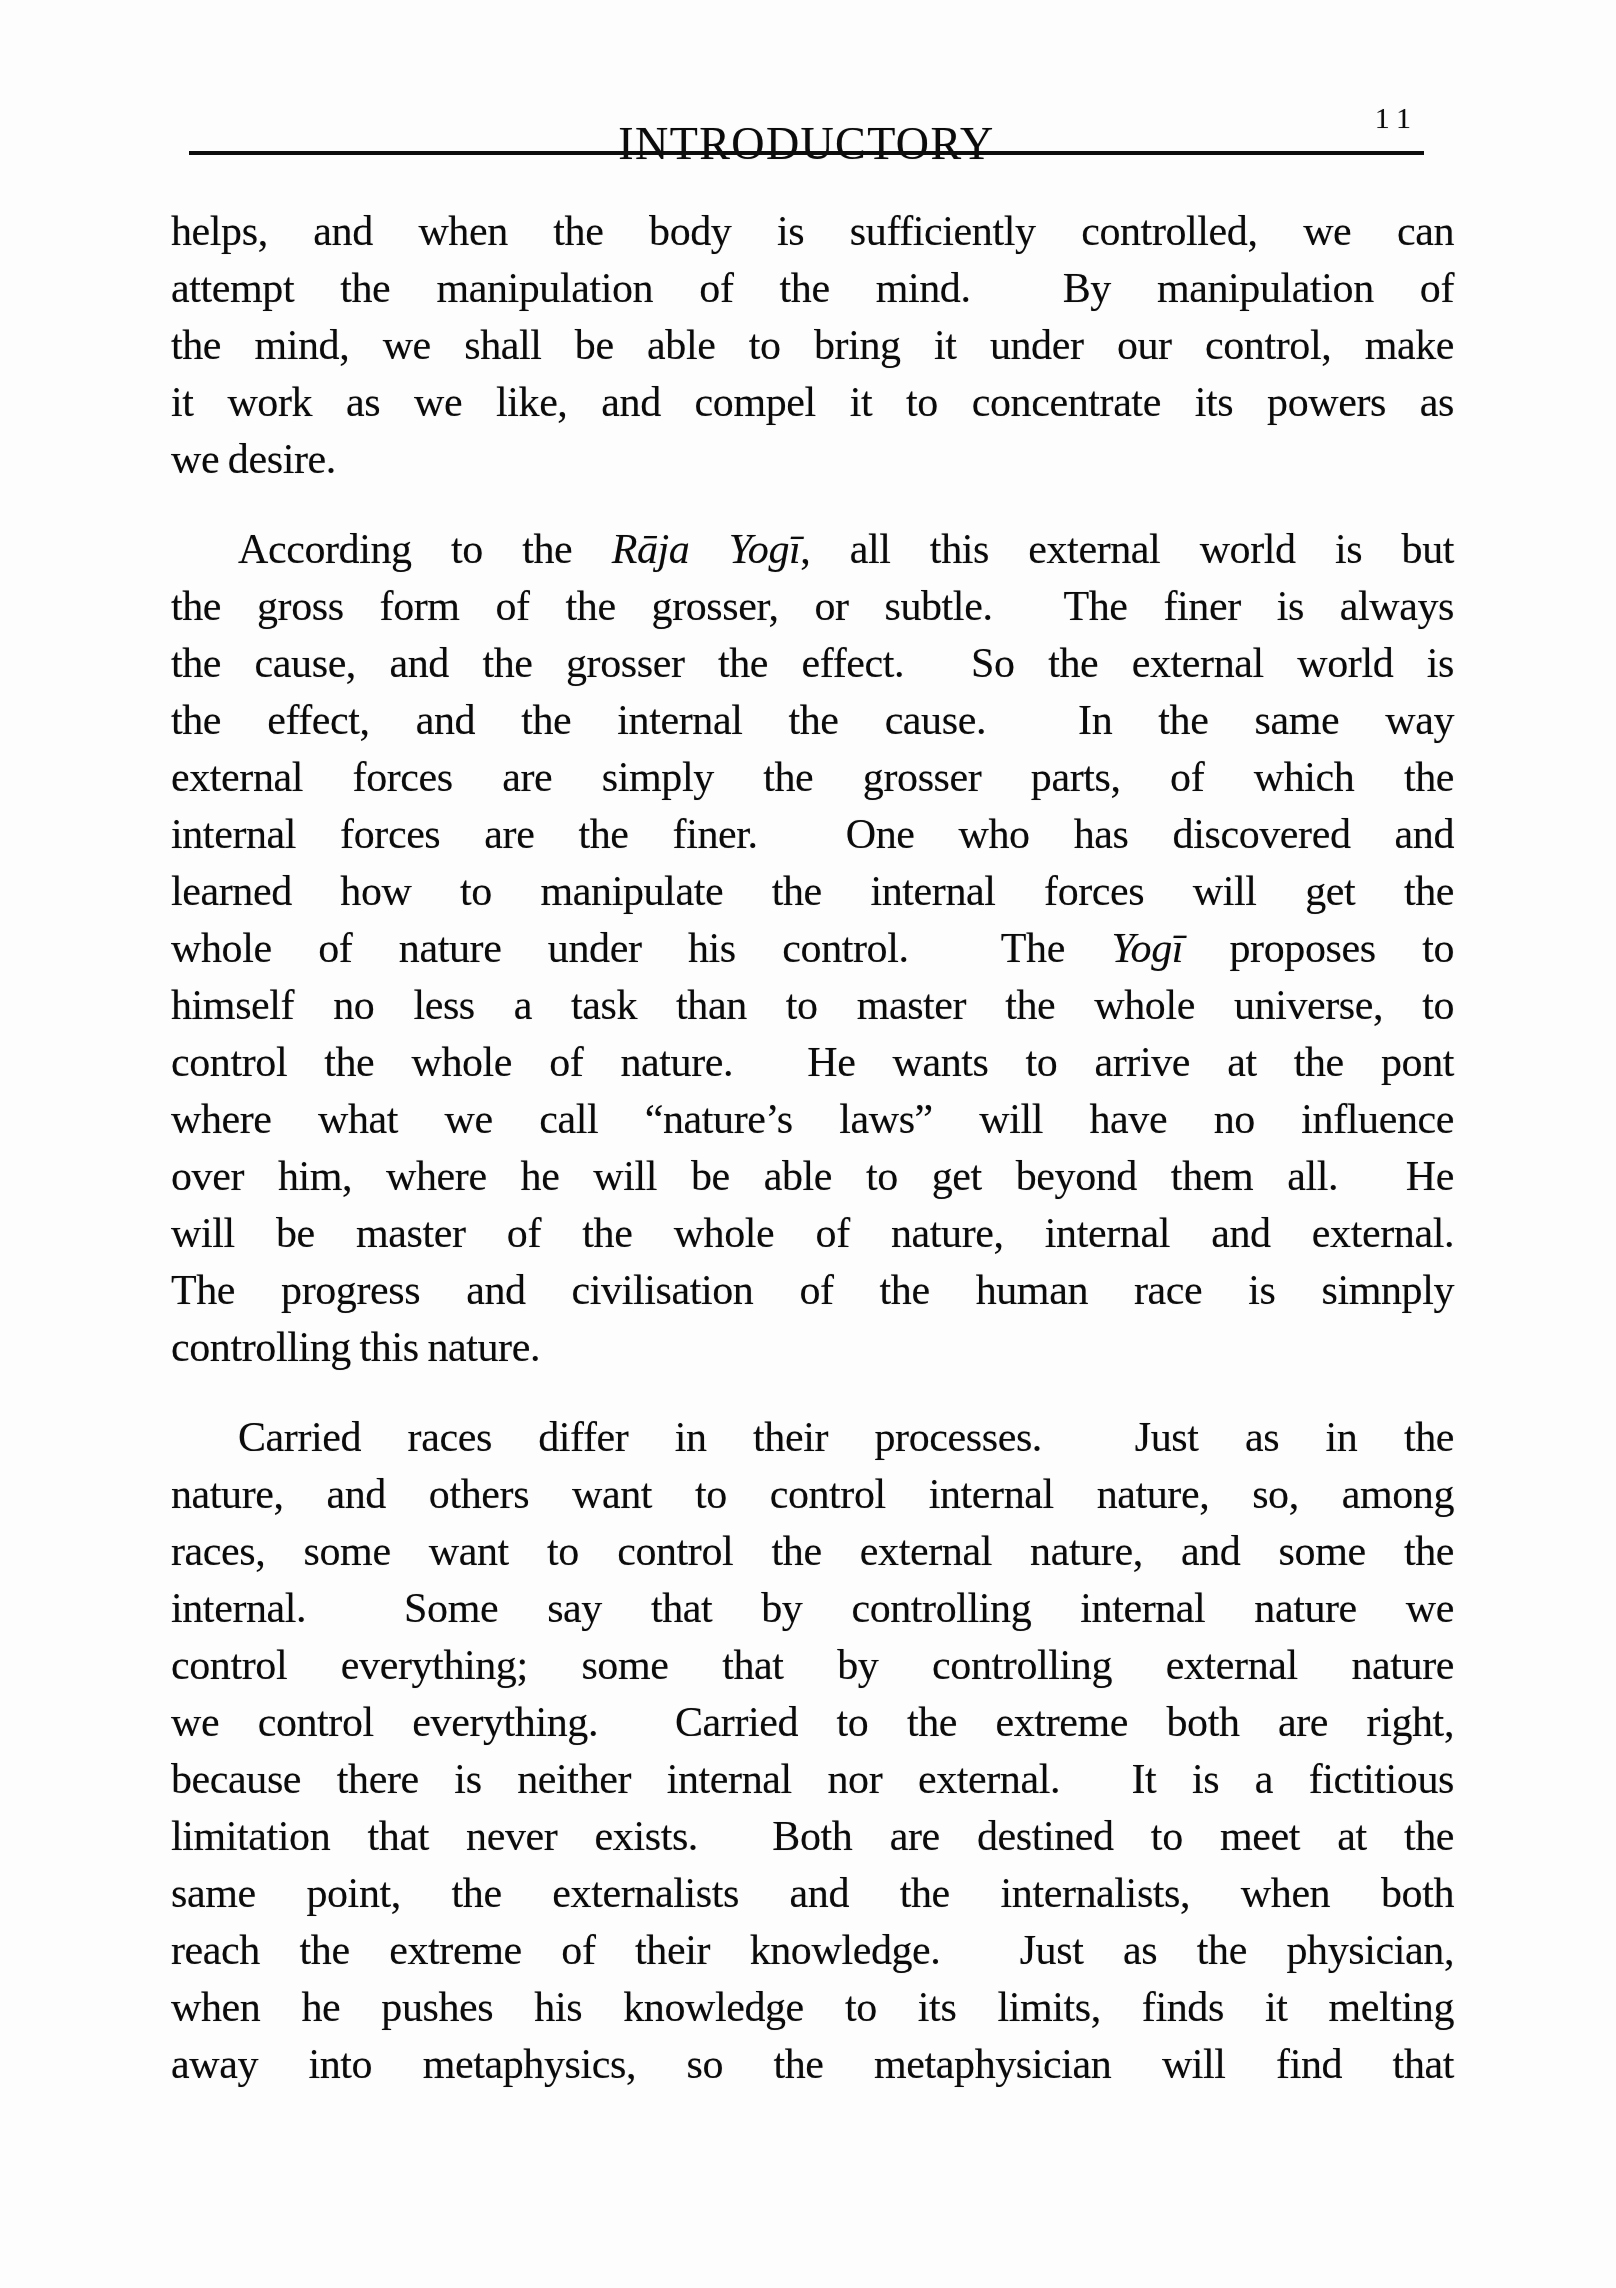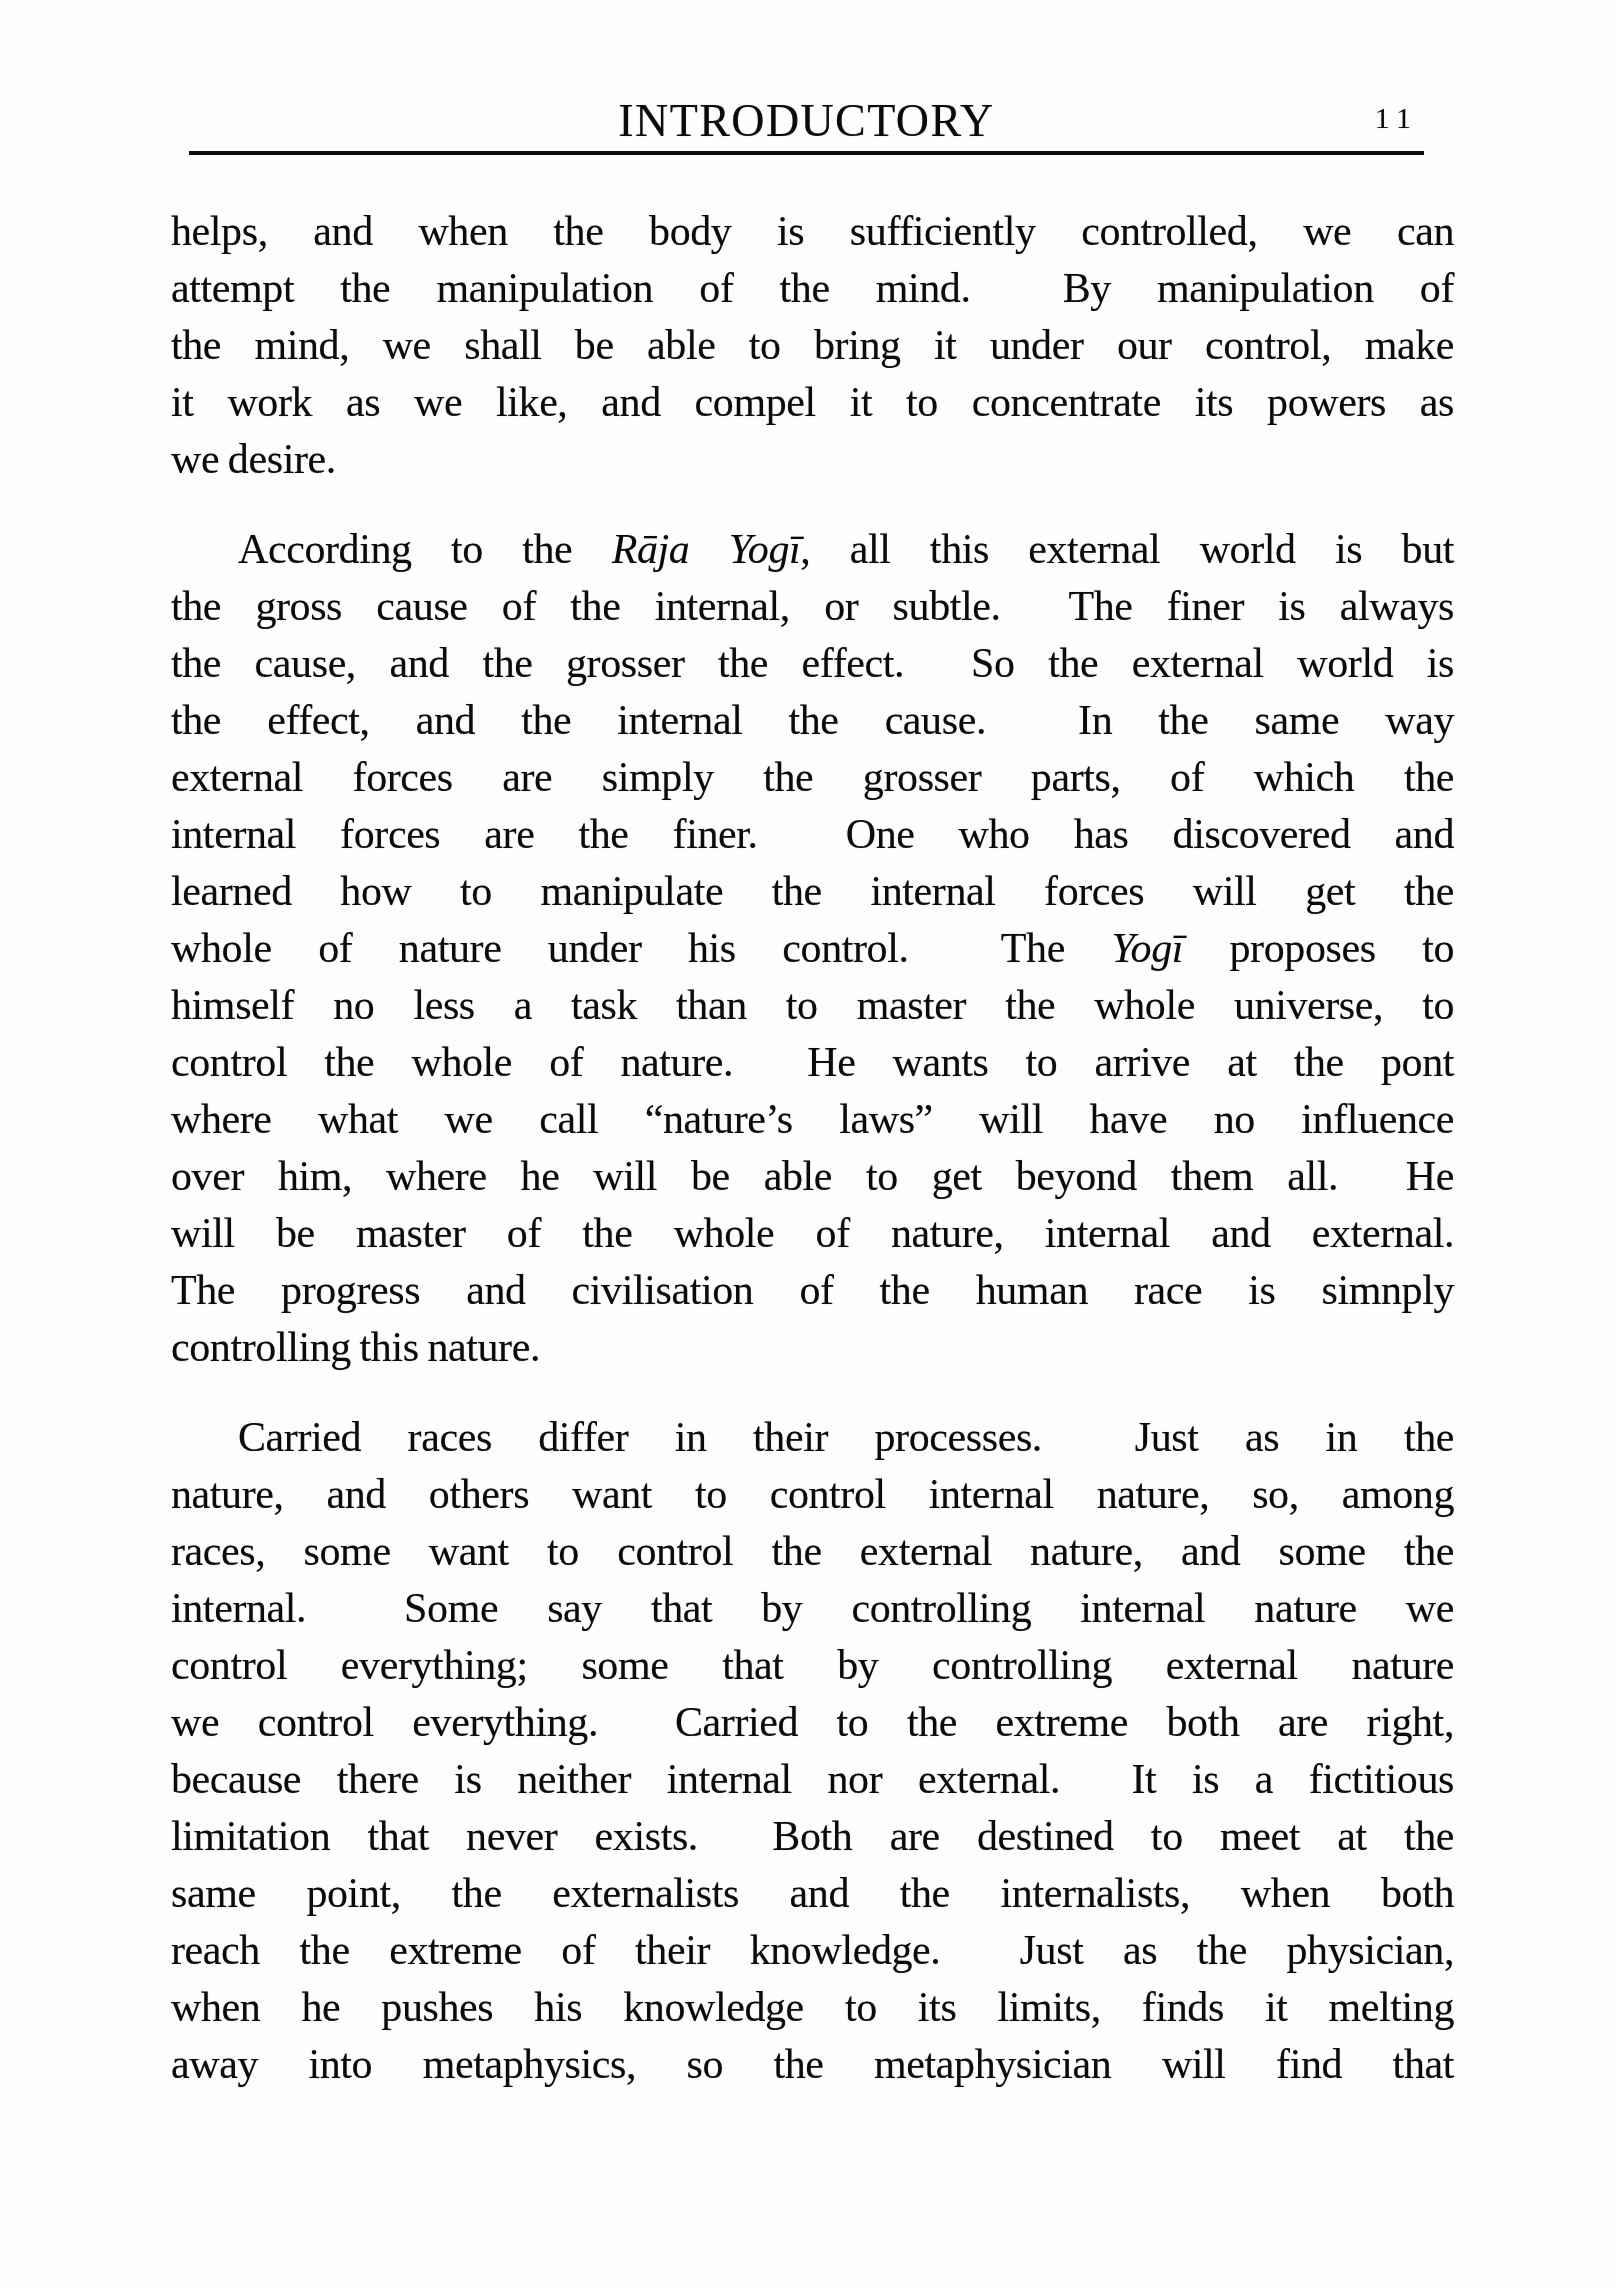--- a/index.html
+++ b/index.html
@@ -20,20 +20,21 @@
     height: 54px;
   }
   .page-title {
     display: block;
     width: 100%;
     text-align: center;
     font-size: 46px;
     line-height: 46px;
     letter-spacing: 1.4px;
     text-shadow: 0 0 0.9px rgba(0,0,0,0.4);
+    margin-top: 23px;
   }
   .page-number {
     position: absolute;
     right: 5.5px;
     top: 1.8px;
     font-size: 30px;
     line-height: 35px;
     letter-spacing: 7.4px;
     text-shadow: 0 0 0.9px rgba(0,0,0,0.4);
   }
@@ -76,21 +77,21 @@
 
 <div class="header-rule"></div>
 
 <div class="body-text">
     <div class="line"><span>helps, and when the body is sufficiently controlled, we can</span></div>
     <div class="line"><span>attempt the manipulation of the mind.  By manipulation of</span></div>
     <div class="line"><span>the mind, we shall be able to bring it under our control, make</span></div>
     <div class="line"><span>it work as we like, and compel it to concentrate its powers as</span></div>
     <div class="line para-end"><span>we desire.</span></div>
     <div class="line indent"><span>According to the </span><em>Rāja Yogī</em><span>, all this external world is but</span></div>
-    <div class="line"><span>the gross cause of the internal, or subtle.  The finer is always</span></div>
+    <div class="line"><span>the gross form of the grosser, or subtle.  The finer is always</span></div>
     <div class="line"><span>the cause, and the grosser the effect.  So the external world is</span></div>
     <div class="line"><span>the effect, and the internal the cause.  In the same way</span></div>
     <div class="line"><span>external forces are simply the grosser parts, of which the</span></div>
     <div class="line"><span>internal forces are the finer.  One who has discovered and</span></div>
     <div class="line"><span>learned how to manipulate the internal forces will get the</span></div>
     <div class="line"><span>whole of nature under his control.  The </span><em>Yogī</em><span> proposes to</span></div>
     <div class="line"><span>himself no less a task than to master the whole universe, to</span></div>
     <div class="line"><span>control the whole of nature.  He wants to arrive at the pont</span></div>
     <div class="line"><span>where what we call “nature’s laws” will have no influence</span></div>
     <div class="line"><span>over him, where he will be able to get beyond them all.  He</span></div>

